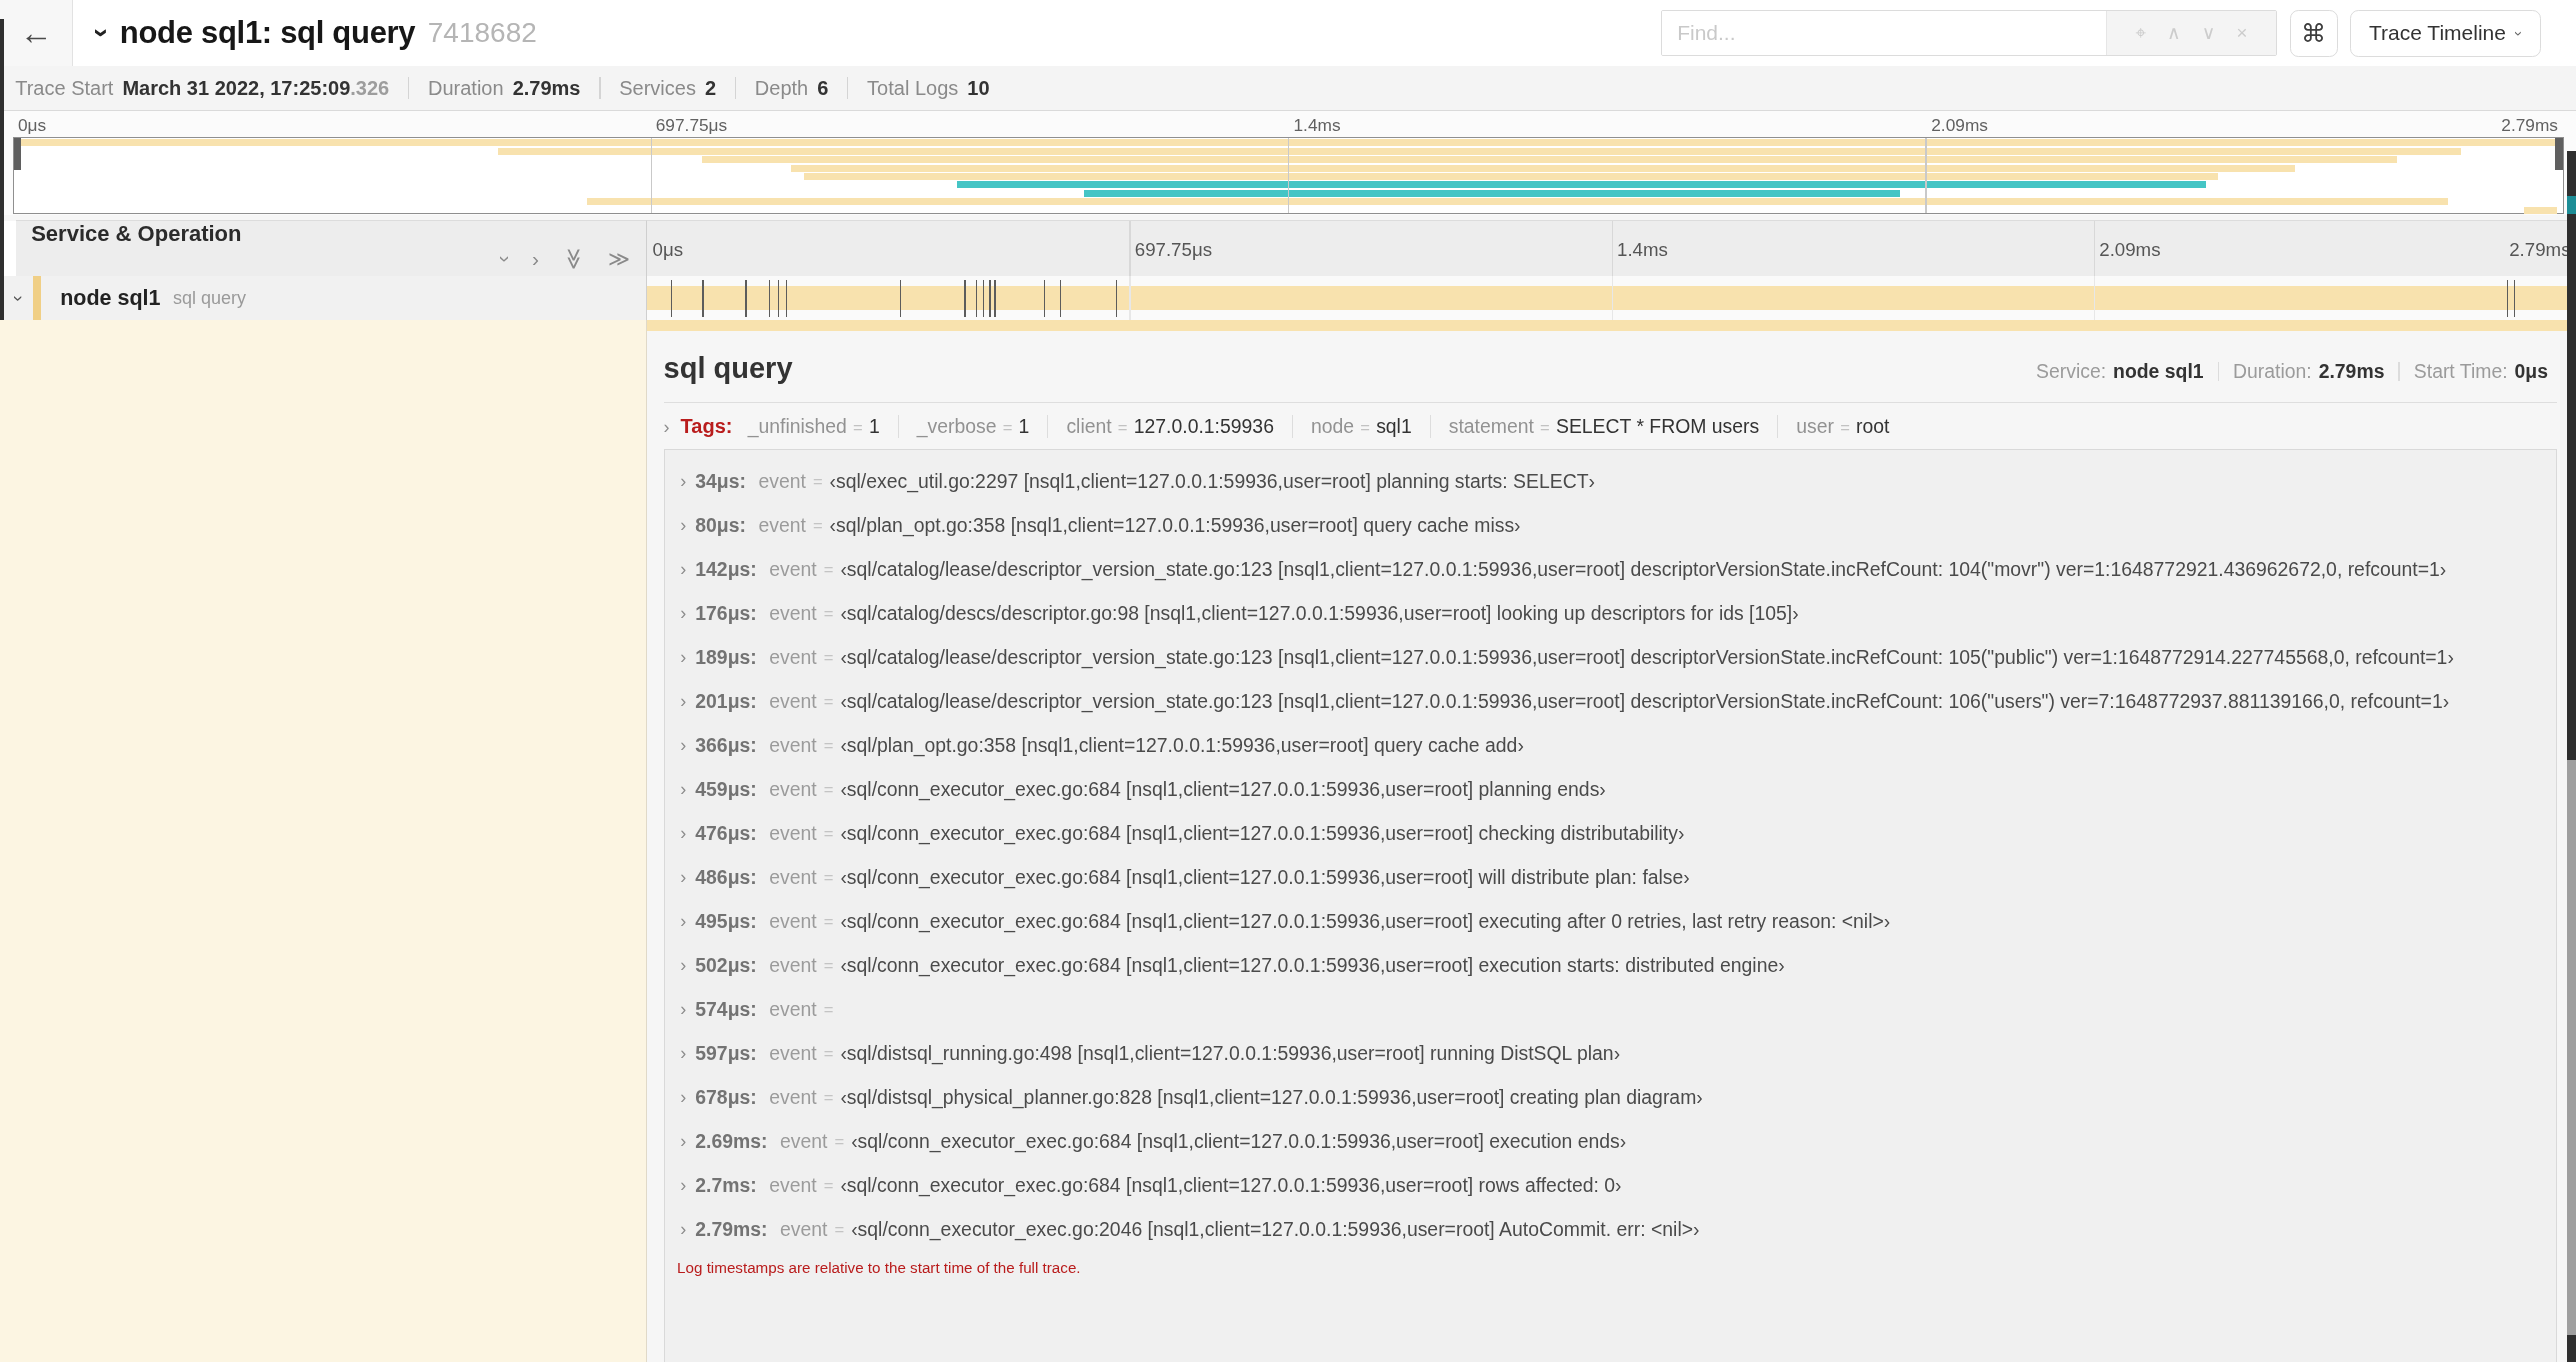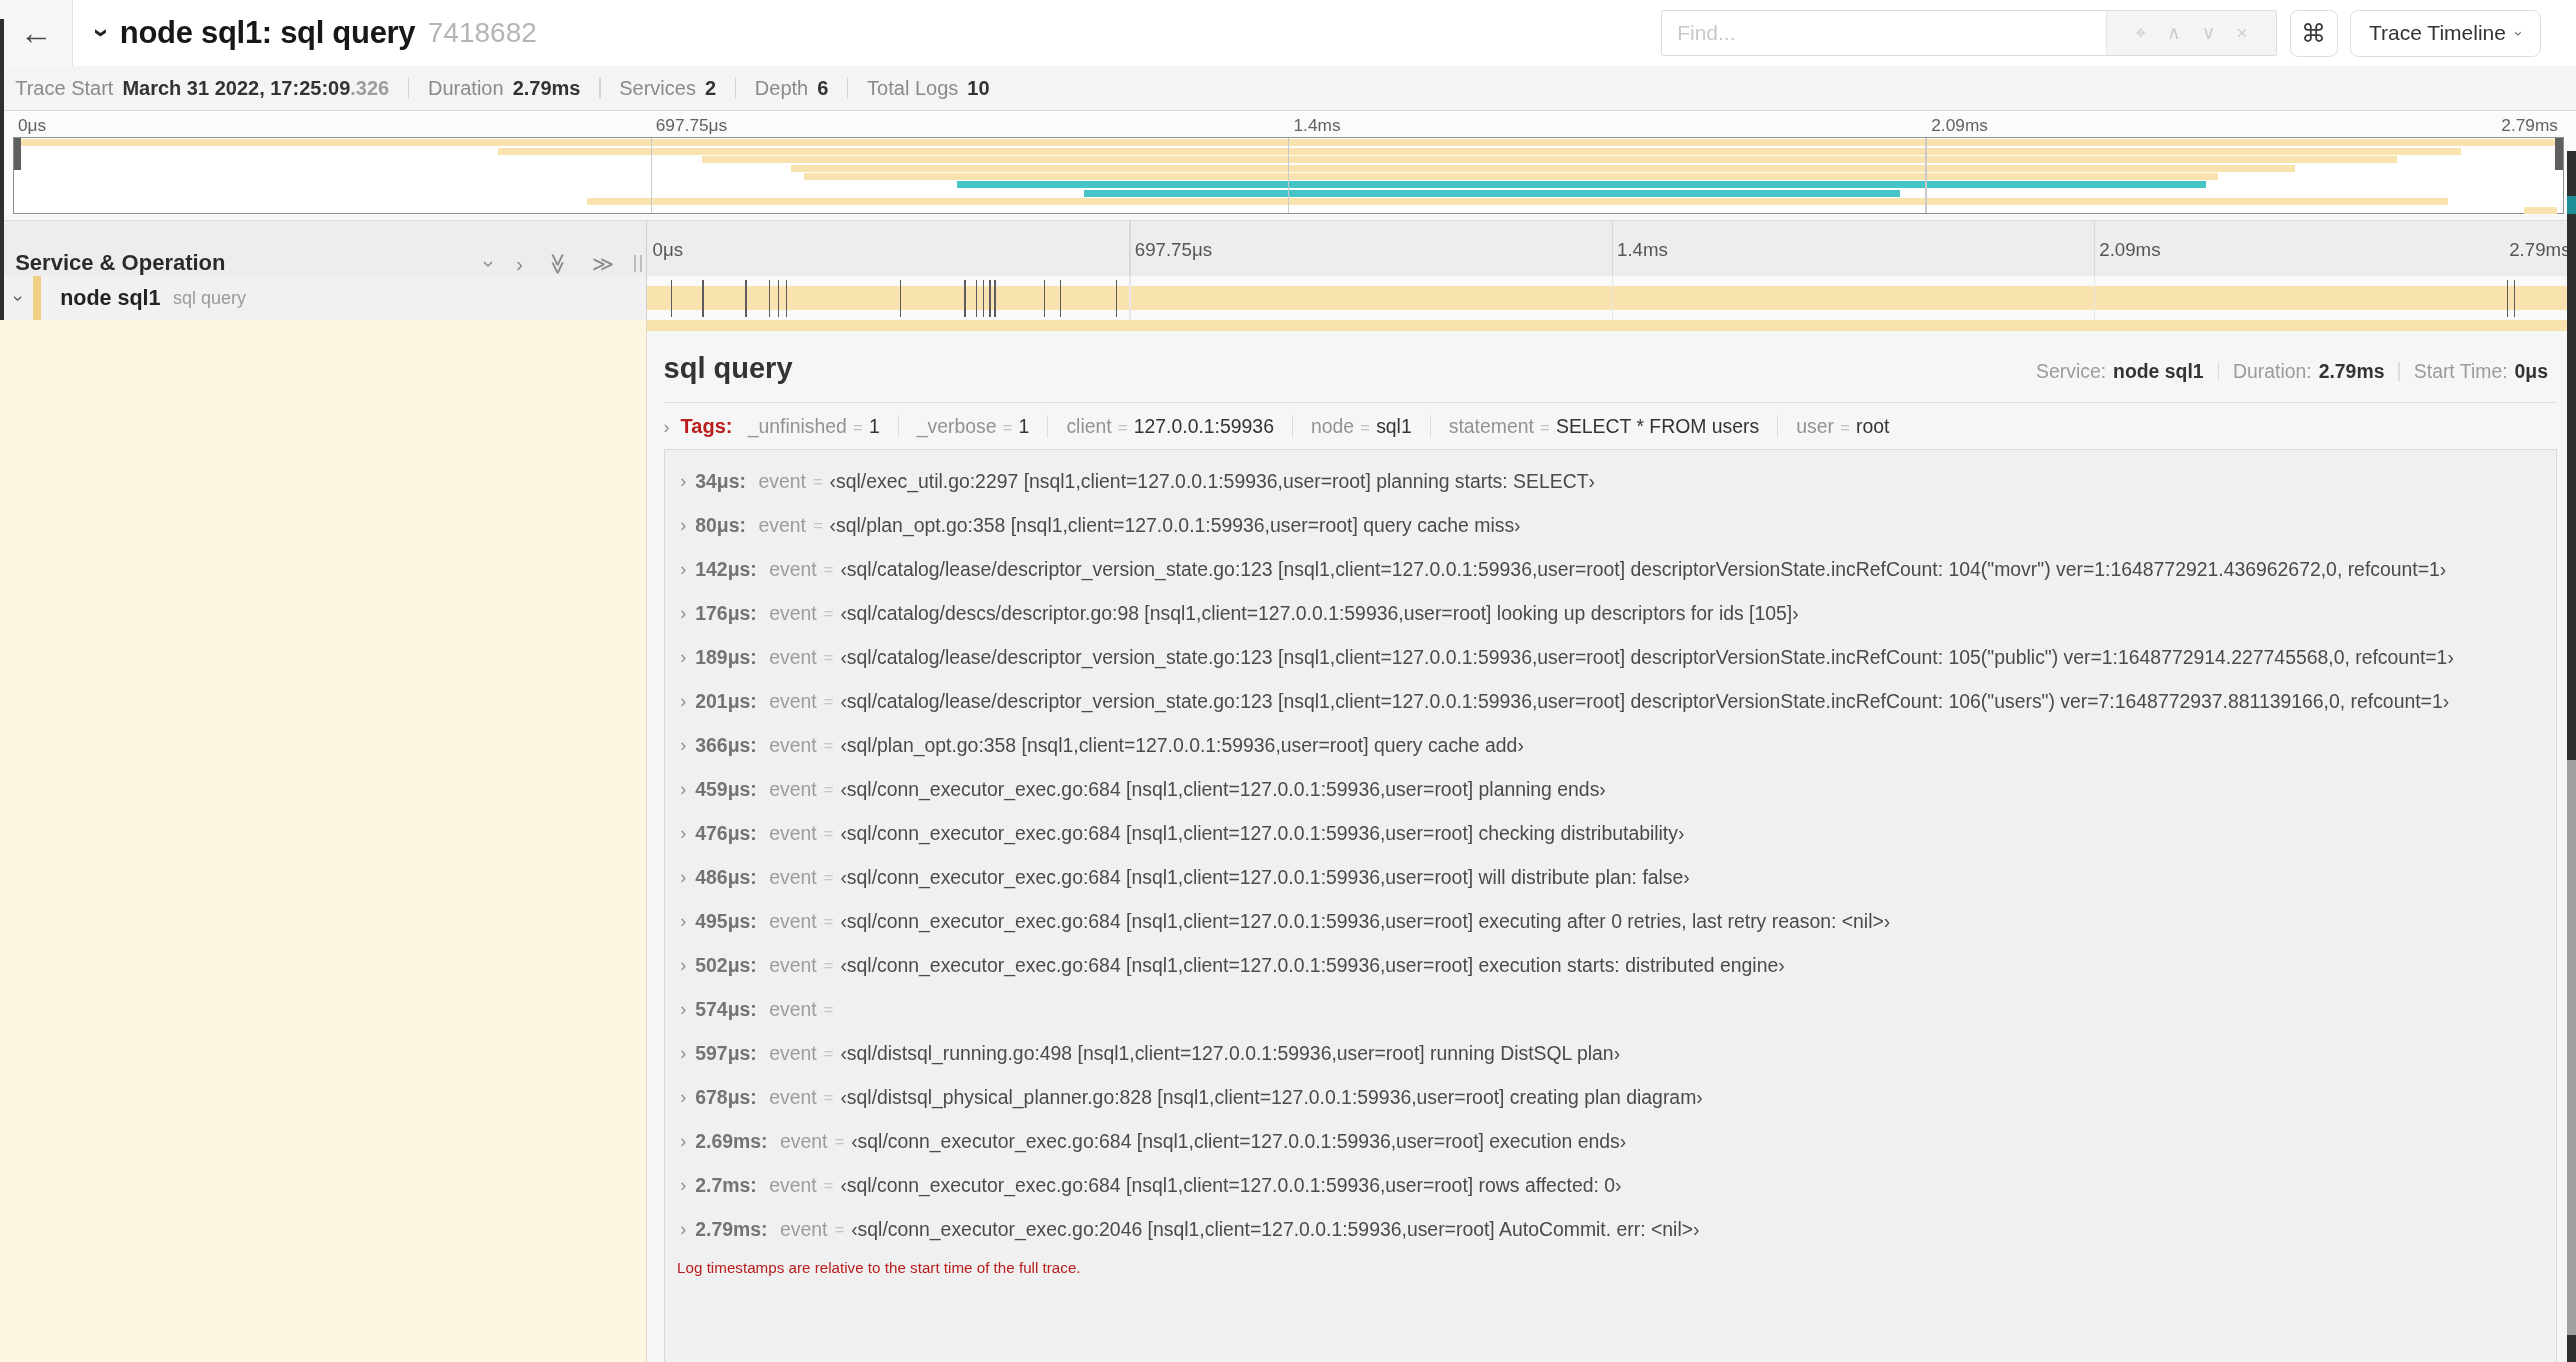--- a/index.html
+++ b/index.html
@@ -56,22 +56,22 @@
   .mm-row{position:relative;height:7px;margin-bottom:1.4px;}
   .mm-bar{position:absolute;top:0;bottom:0;}
   .mm-handle{position:absolute;top:0;width:7.6px;height:32px;background:#5f5f5f;cursor:ew-resize;z-index:3;}
   .mm-handle.left{left:0;}
   .mm-handle.right{right:0;}
 
   .gap-strip{position:absolute;left:0;top:215px;right:0;height:5.5px;background:#f6f6f6;}
 
   
   .thead{position:absolute;left:0;top:220px;right:0;height:55px;}
-  .thead-left{position:absolute;left:0;top:0;width:646px;height:100%;background:#ededed;
-    border-top:1.4px solid #dcdcdc;border-bottom:1.4px solid #c6c6c6;display:flex;align-items:flex-end;}
+  .thead-left{position:absolute;left:16px;top:0;width:646px;height:100%;background:#ededed;
+    border-top:1.4px solid #dcdcdc;border-bottom:1.4px solid #c6c6c6;display:flex;align-items:flex-start;flex-direction:column;}
   .thead-title{font-size:22px;font-weight:bold;color:#2b2b2b;margin-left:15.2px;}
   .thead-icons{margin-left:auto;margin-right:32px;display:flex;align-items:center;gap:23.5px;
     color:#8a8a8a;font-size:21px;}
   .thead-icons span{cursor:pointer;}
   .col-grip{position:absolute;right:4.2px;bottom:4.2px;display:flex;gap:3.5px;cursor:col-resize;}
   .col-grip i{display:block;width:2.1px;height:16.6px;background:#bdbdbd;}
   .thead-right{position:absolute;left:646px;top:0;right:0;height:100%;background:#ededed;
     border-top:1.4px solid #dcdcdc;border-bottom:1.4px solid #c6c6c6;border-left:1.4px solid #cfcfcf;}
   .thead-right .tick{position:absolute;top:18px;font-size:18.7px;color:#555;}
   .panel-grid{position:absolute;top:0;bottom:0;width:1.4px;background:#d8d8d8;}

